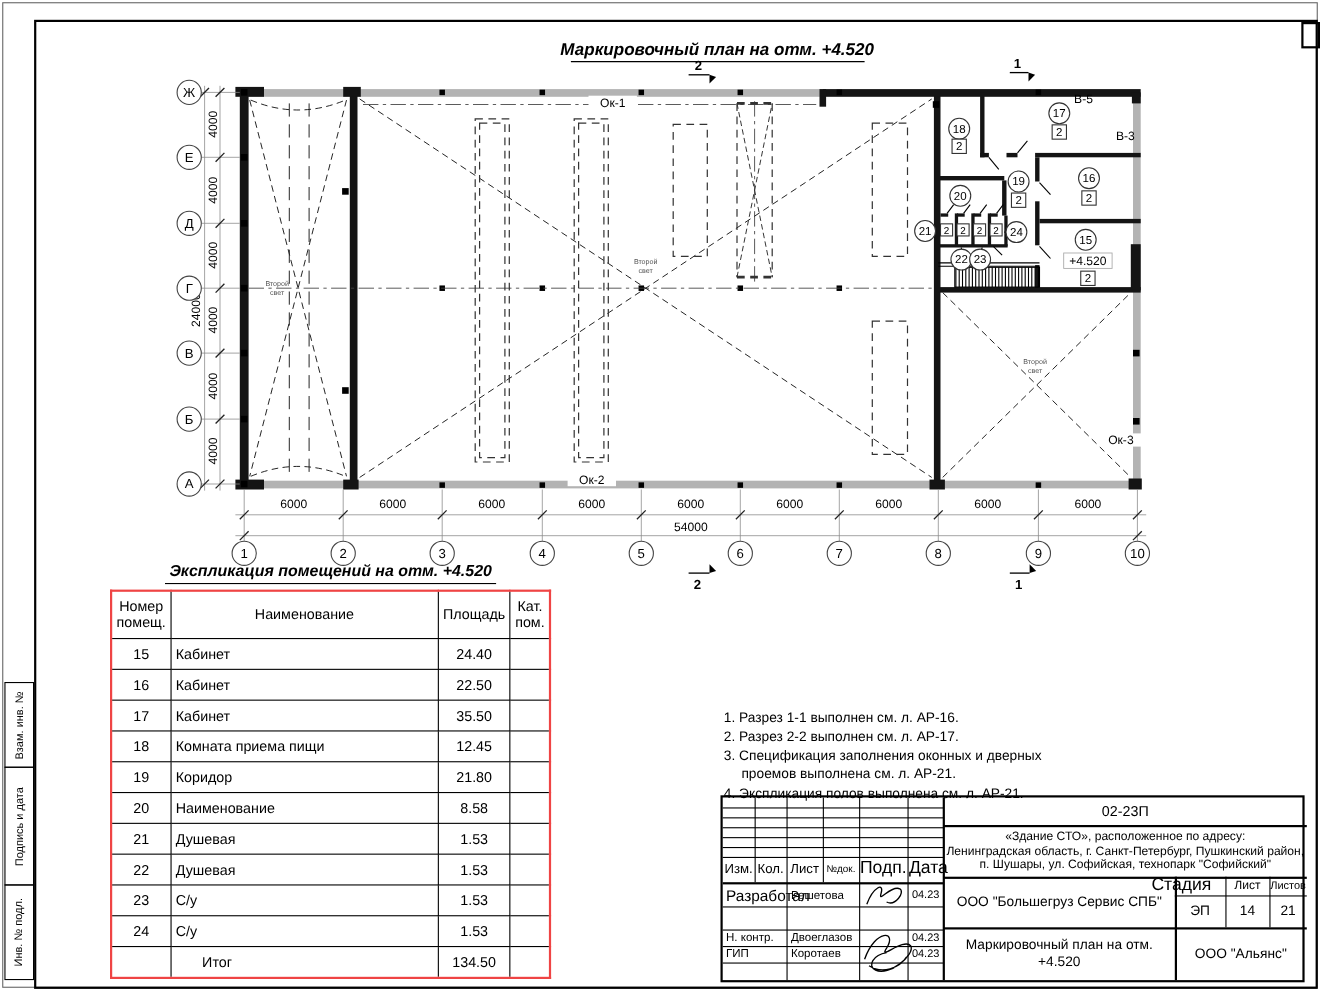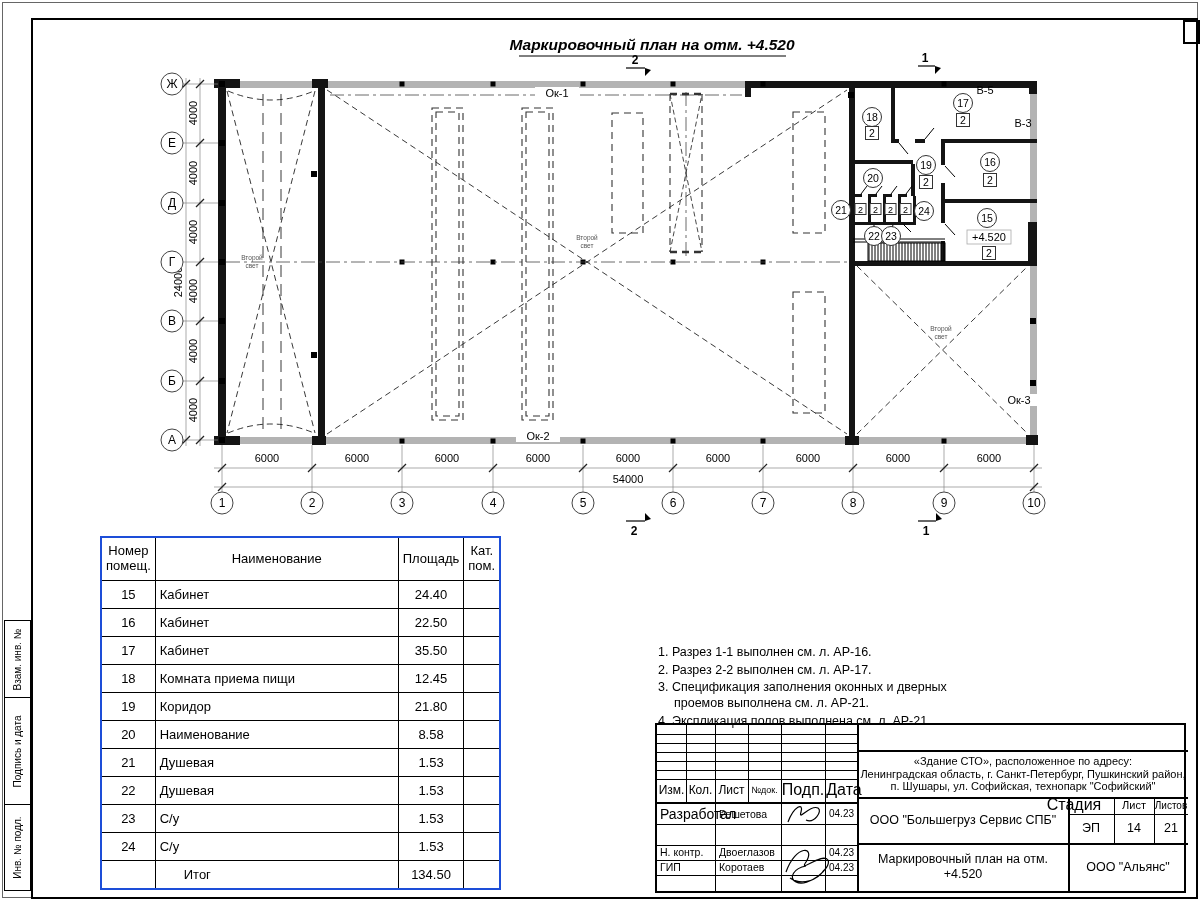--- a/index.html
+++ b/index.html
@@ -3,21 +3,21 @@
 <meta charset="utf-8">
 <style>
   html,body{margin:0;padding:0;background:#e8e8e8}
   #sheet{position:relative;width:1200px;height:900px;background:#fff;overflow:hidden;
          font-family:"Liberation Sans",sans-serif;color:#000}
   .abs{position:absolute}
   .hline,.vline{position:absolute;background:#000}
   
   table.expl{border-collapse:collapse;table-layout:fixed;font:13px "Liberation Sans",sans-serif}
   table.expl td,table.expl th{border:1px solid #000;padding:0 4px;font-weight:normal;overflow:hidden}
-  table.expl{border:2px solid #1d4ed8}
+  table.expl{border:2px solid #ef4444}
   table.expl th{height:42px;text-align:center;line-height:1.15}
   table.expl td{height:27px}
   .c-num{text-align:center}
   .c-name{text-align:left;padding-left:8px}
   .c-area{text-align:center}
   
   .dwg-title{font-style:italic;font-weight:bold;border-bottom:1.2px solid #000;padding:0 4px 2px 4px;white-space:nowrap}
   
   .note{padding-left:16px;text-indent:-16px;margin-bottom:2px;line-height:1.25}
   
@@ -44,20 +44,21 @@
         <span class="mrot">Взам. инв. №</span>
       </div>
     <div class="mcell" style="top:77px;height:108px">
         <span class="mrot">Подпись и дата</span>
       </div>
     <div class="mcell" style="top:184px;height:87px">
         <span class="mrot">Инв. № подл.</span>
       </div>
   </div>
 
+  <div class="abs dwg-title" style="left:150px;top:512px;font-size:14.5px">Экспликация помещений на отм. +4.520</div>
 
   <table class="expl abs" style="left:100px;top:536px">
     <colgroup>
         <col style="width:48px">
         <col style="width:243px">
         <col style="width:64px">
         <col style="width:36px">
       </colgroup>
     <tbody>
         <tr>
@@ -181,20 +182,21 @@
     <div class="cell cl" style="left:3px;top:79px;width:55px;height:20px;font-size:14px">Разработал</div>
     <div class="cell cl" style="left:62px;top:79px;width:60px;height:20px;font-size:10.5px">Решетова</div>
     <div class="cell" style="left:168px;top:79px;width:33px;height:20px;font-size:10px">04.23</div>
     <div class="cell cl" style="left:3px;top:120px;width:55px;height:15px;font-size:10.5px">Н. контр.</div>
     <div class="cell cl" style="left:62px;top:120px;width:62px;height:15px;font-size:10.5px">Двоеглазов</div>
     <div class="cell" style="left:168px;top:120px;width:33px;height:15px;font-size:10px">04.23</div>
     <div class="cell cl" style="left:3px;top:135px;width:55px;height:15px;font-size:10.5px">ГИП</div>
     <div class="cell cl" style="left:62px;top:135px;width:62px;height:15px;font-size:10.5px">Коротаев</div>
     <div class="cell" style="left:168px;top:135px;width:33px;height:15px;font-size:10px">04.23</div>
 
+    <div class="cell" style="left:201px;top:0;width:330px;height:25px;font-size:13px">02-23П</div>
     <div class="cell" style="left:201px;top:27px;width:330px;height:44px;font-size:11px;white-space:pre-line">«Здание СТО», расположенное по адресу:
 Ленинградская область, г. Санкт-Петербург, Пушкинский район,
 п. Шушары, ул. Софийская, технопарк "Софийский"</div>
     <div class="cell" style="left:201px;top:72px;width:210px;height:46px;font-size:12.5px">ООО "Большегруз Сервис СПБ"</div>
     <div class="cell" style="left:394px;top:72px;width:46px;height:17px;font-size:16px">Стадия</div>
     <div class="cell" style="left:457px;top:72px;width:40px;height:17px;font-size:11px">Лист</div>
     <div class="cell" style="left:497px;top:72px;width:34px;height:17px;font-size:10px">Листов</div>
     <div class="cell" style="left:411px;top:89px;width:46px;height:29px;font-size:12.5px">ЭП</div>
     <div class="cell" style="left:457px;top:89px;width:40px;height:29px;font-size:12.5px">14</div>
     <div class="cell" style="left:497px;top:89px;width:34px;height:29px;font-size:12.5px">21</div>

